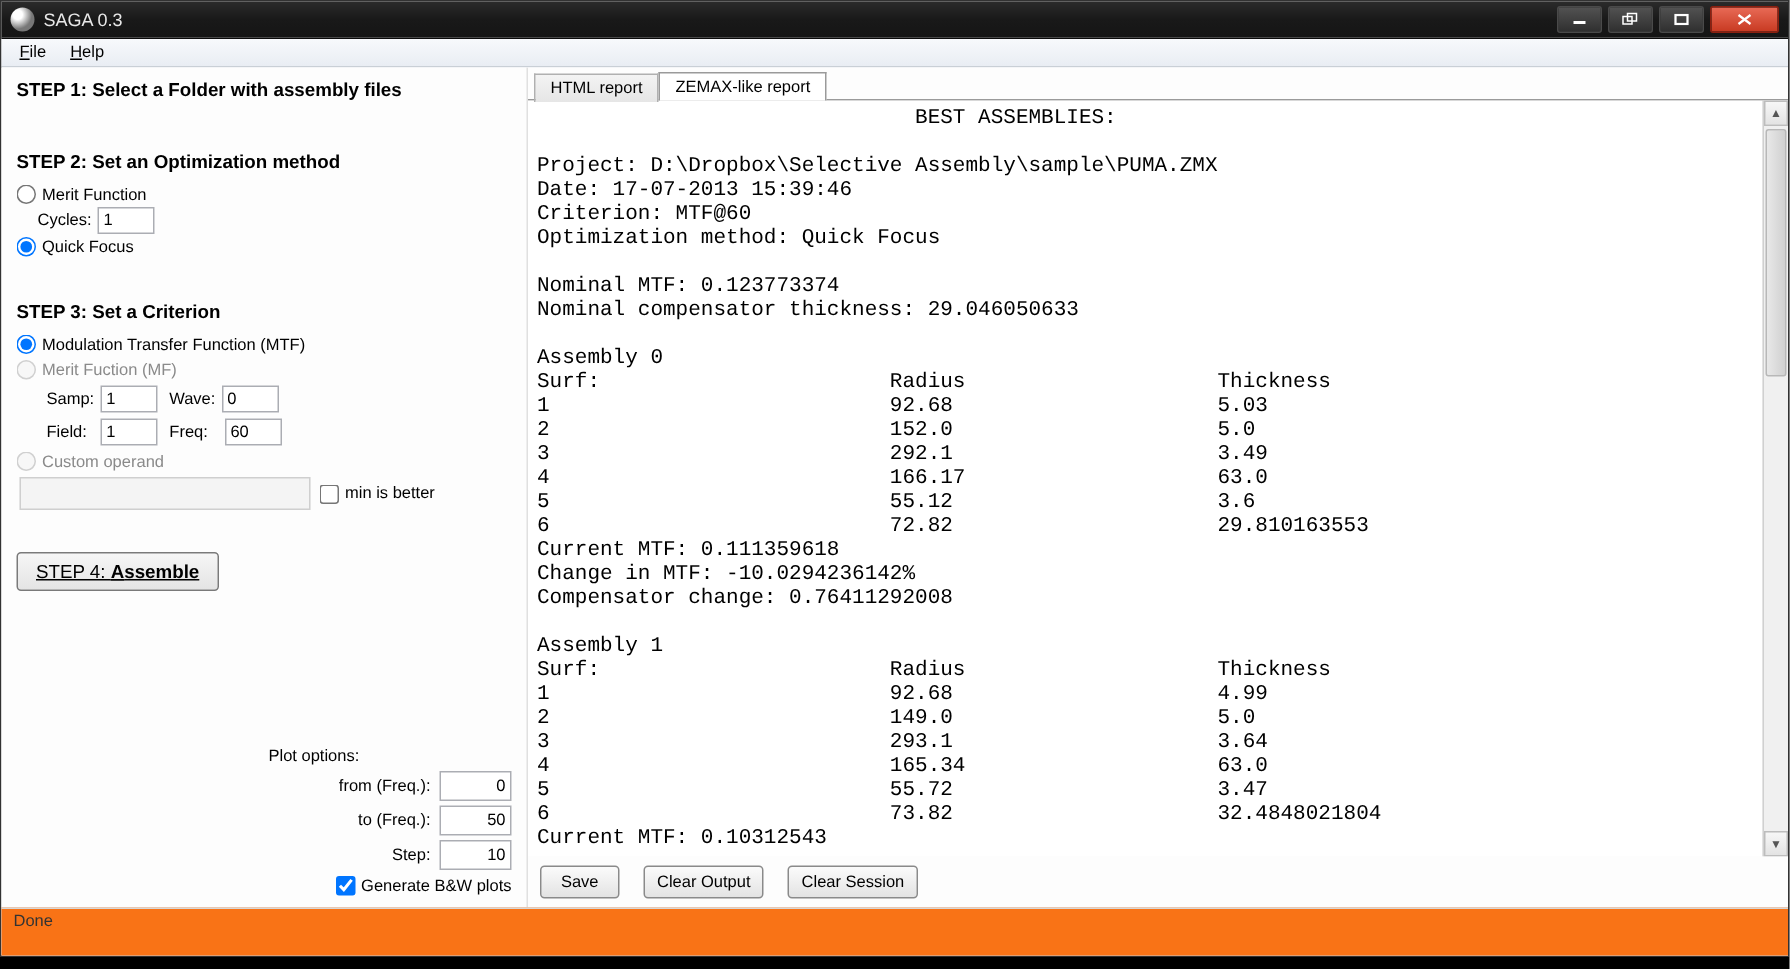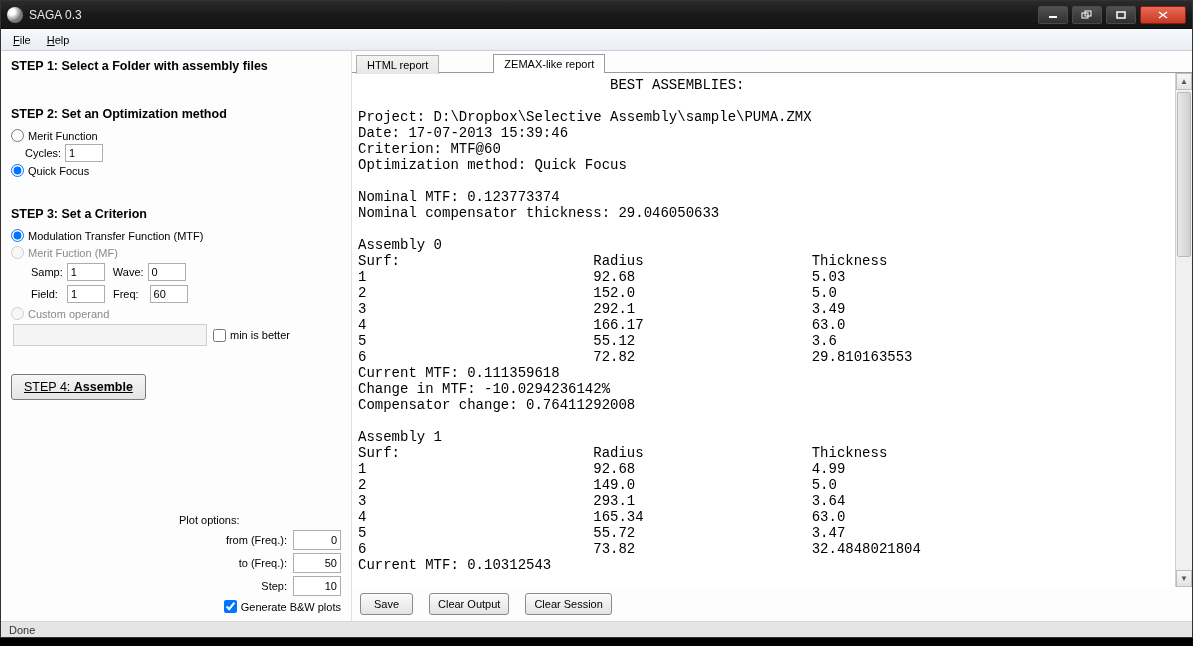--- a/index.html
+++ b/index.html
@@ -176,41 +176,39 @@
   .plotopts .row { justify-content: flex-end; margin: 3px 0; }
   .plotopts label.plabel {
     margin-right: 6px; text-align: right; width: 78px; display: inline-block;
   }
   .tabs {
     height: 22px;
     display: flex;
     align-items: flex-end;
     padding-left: 4px;
     background: #fdfdfd;
-    gap: 32px;
   }
   .tab {
     border: 1px solid #9a9a9a;
     border-bottom: none;
     padding: 3px 10px;
     margin-right: 0;
     background: linear-gradient(to bottom, #f7f7f7, #ececec);
     font-size: 11px;
     cursor: default;
     position: relative;
   }
   .tab.inactive {
     background: linear-gradient(to bottom, #f3f3f3, #e6e6e6);
     border-color: #b0b0b0;
     top: 1px;
   }
   .tab.active {
     background: #fff;
     z-index: 2;
-    margin-left: 22px;
   }
   .reportwrap {
     flex: 1;
     border-top: 1px solid #9a9a9a;
     margin-top: -1px;
     display: flex;
     overflow: hidden;
   }
   .report {
     flex: 1;
@@ -244,23 +242,23 @@
     background: linear-gradient(to right,#e8e8e8,#d0d0d0);
     border: 1px solid #b8b8b8;
     border-radius: 2px;
   }
   .bottombar {
     padding: 6px 8px;
     display: flex;
     gap: 16px;
   }
   .status {
-    height: 16px;
+    height: 32px;
     padding: 2px 8px;
-    background: #e5e5e5;
+    background: #f97316;
     border-top: 1px solid #d7d7d7;
     font-size: 11px;
     color: #333;
   }
 </style>
 </head>
 <body>
 
 <div class="window">
 

